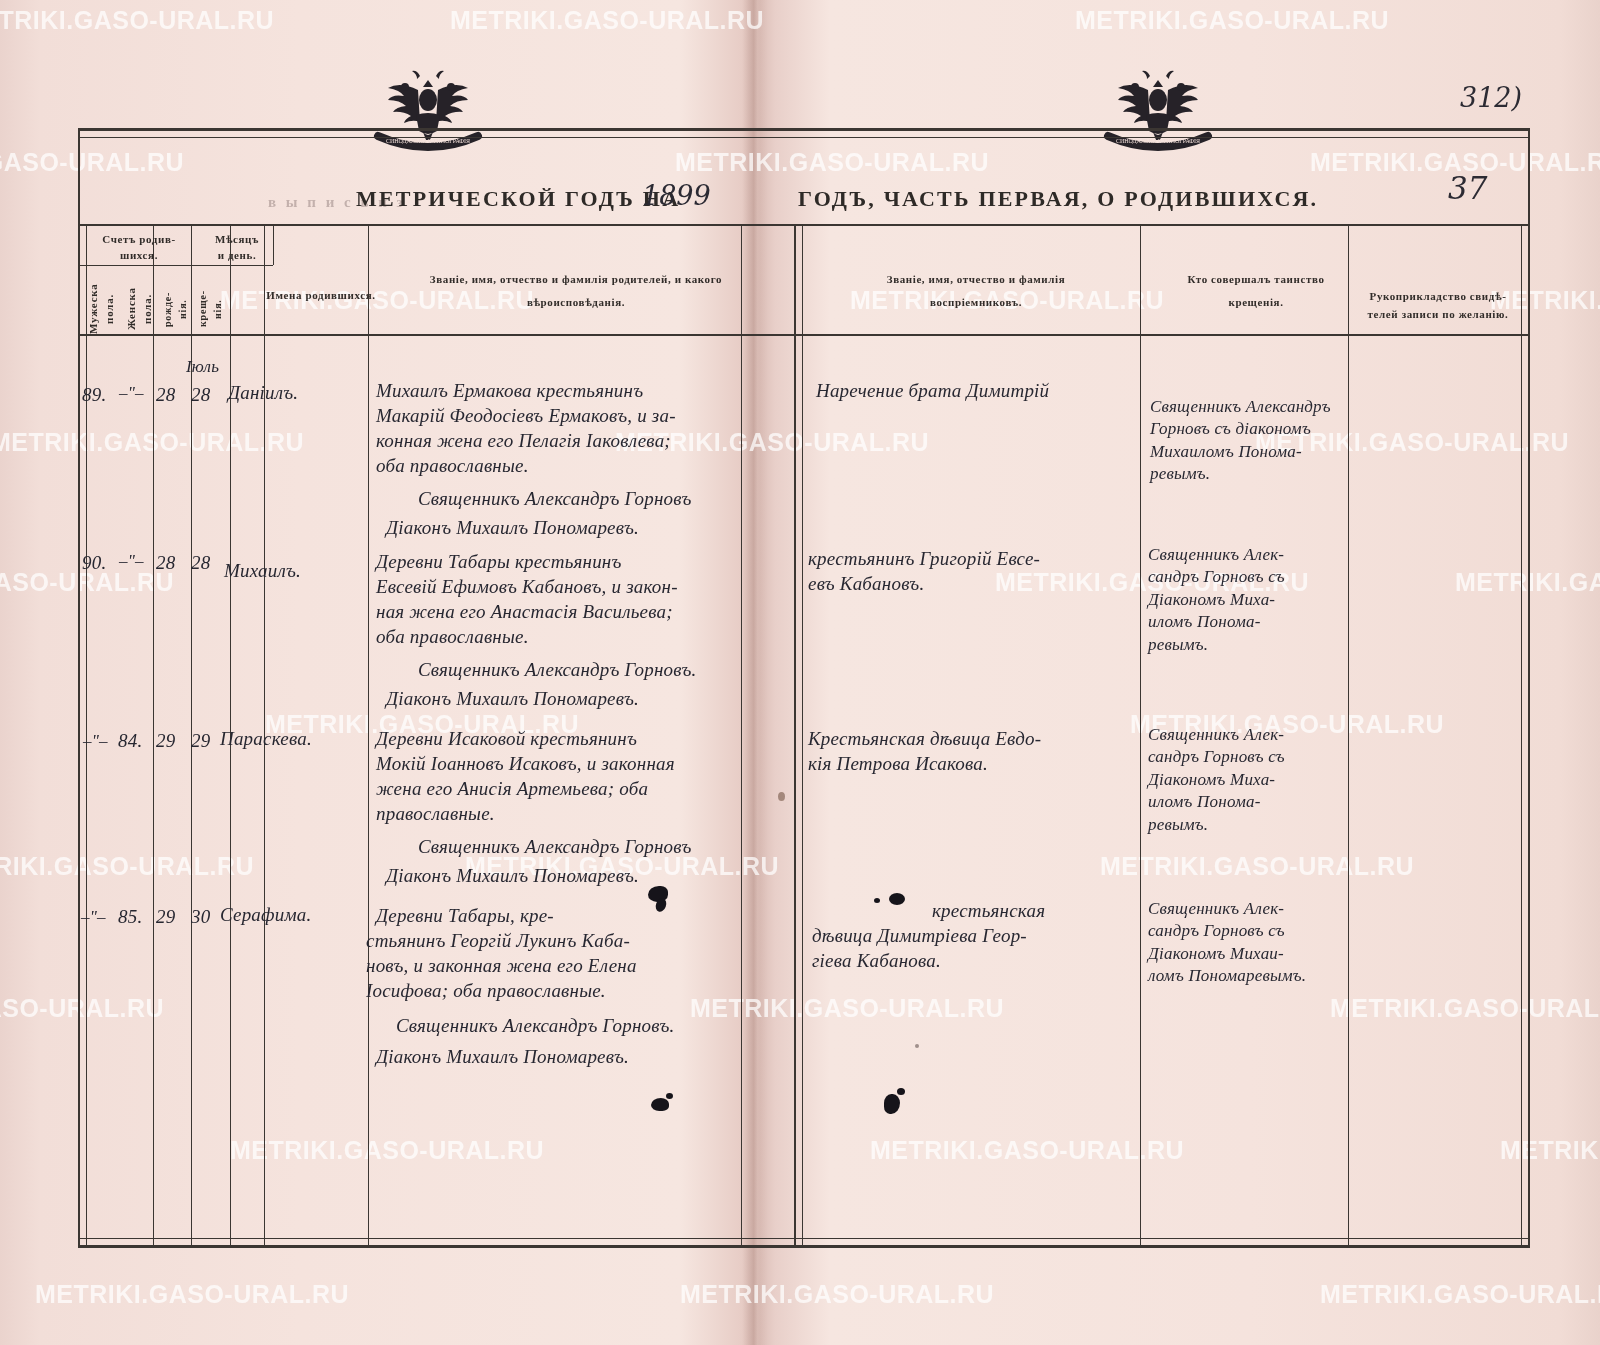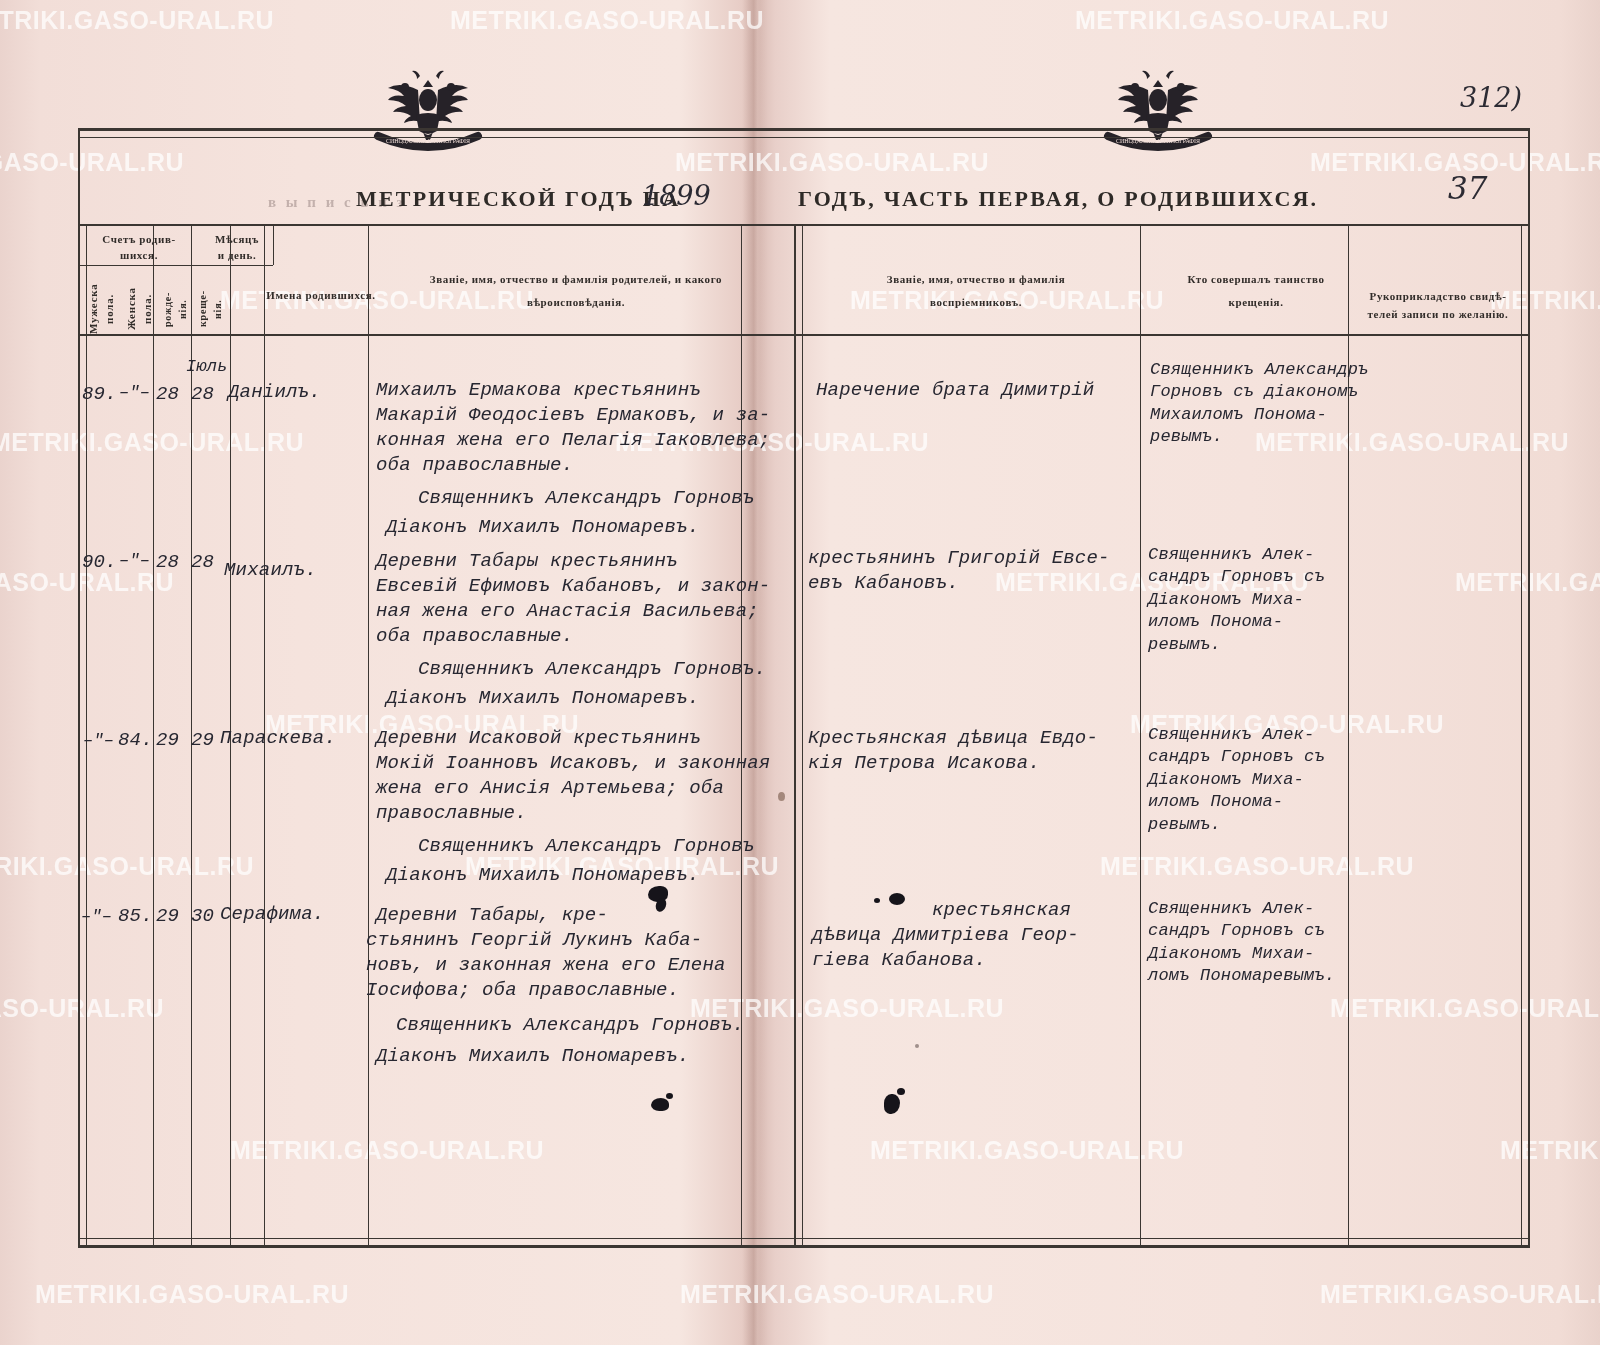--- a/index.html
+++ b/index.html
@@ -61,21 +61,21 @@
     font-size:22px;
     letter-spacing:2.2px;
     color:#2e2a27;
   }
   .script {
     font-family:"DejaVu Serif", serif;
     font-style:italic;
     color:#2b2a33;
   }
   .hand {
-    font-family:Liberation Mono, monospace;
+    font-family:Liberation Serif, serif;
     font-style:italic;
     color:#272731;
     line-height:1.32;
     letter-spacing:0.2px;
   }
   
   .colhdr {
     position:absolute;
     font-family:"Liberation Serif", serif;
     font-size:11px;
@@ -261,21 +261,21 @@
     <span class="ln">конная жена его Пелагія Іаковлева;</span>
     <span class="ln">оба православные.</span>
     <span class="ln" style="margin-left:42px; margin-top:8px;">Священникъ Александръ Горновъ</span>
     <span class="ln" style="margin-left:10px; margin-top:4px;">Діаконъ Михаилъ Пономаревъ.</span>
   </div>
 
   <div class="cell-text hand" style="left:816px; top:378px; font-size:19px;">
     <span class="ln">Наречение брата Димитрій</span>
   </div>
 
-  <div class="cell-text hand" style="left:1150px; top:359px; font-size:17px;">
+  <div class="cell-text hand" style="left:1150px; top:396px; font-size:17px;">
     <span class="ln">Священникъ Александръ</span>
     <span class="ln">Горновъ съ діакономъ</span>
     <span class="ln">Михаиломъ Понома-</span>
     <span class="ln">ревымъ.</span>
   </div>
 </div>
 
 <div>
   <span class="hand" style="position:absolute; left:82px; top:550px; font-size:19px;">90.</span>
   <span class="hand" style="position:absolute; left:119px; top:550px; font-size:17px;">–"–</span>

